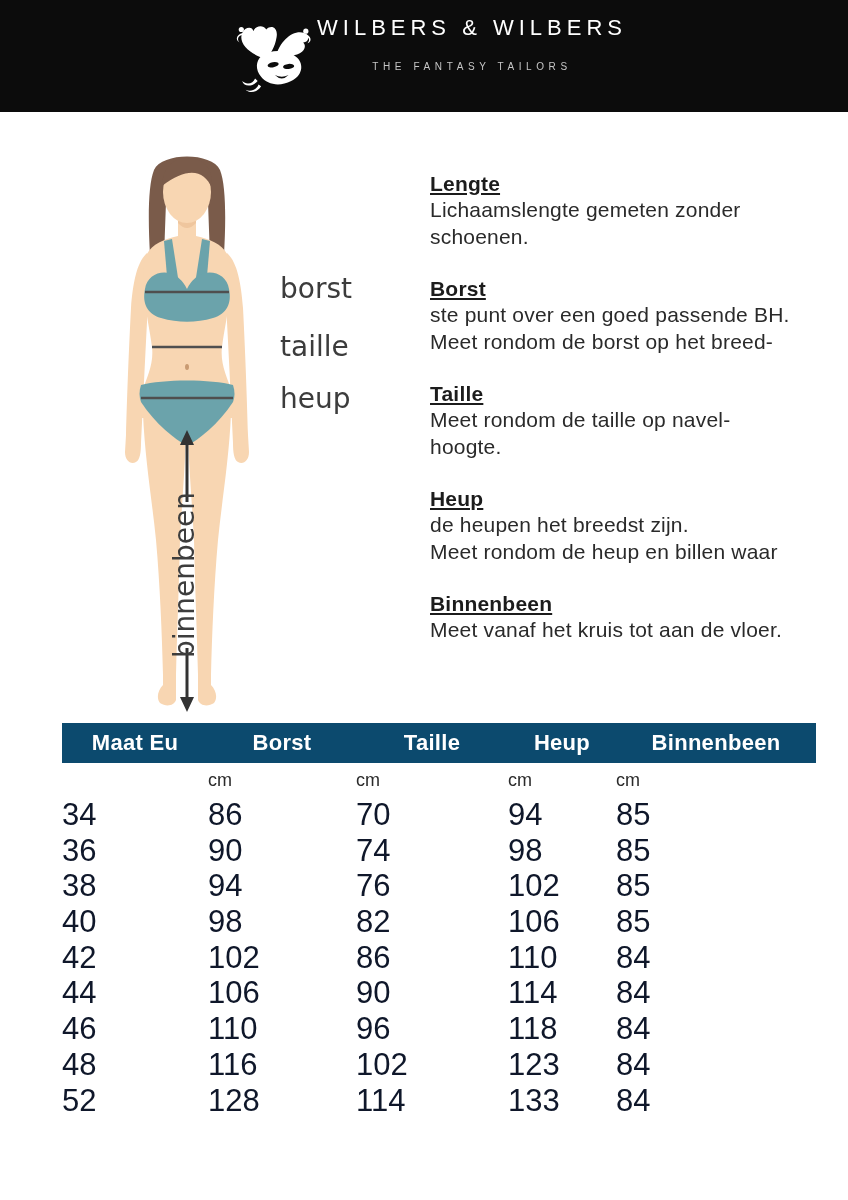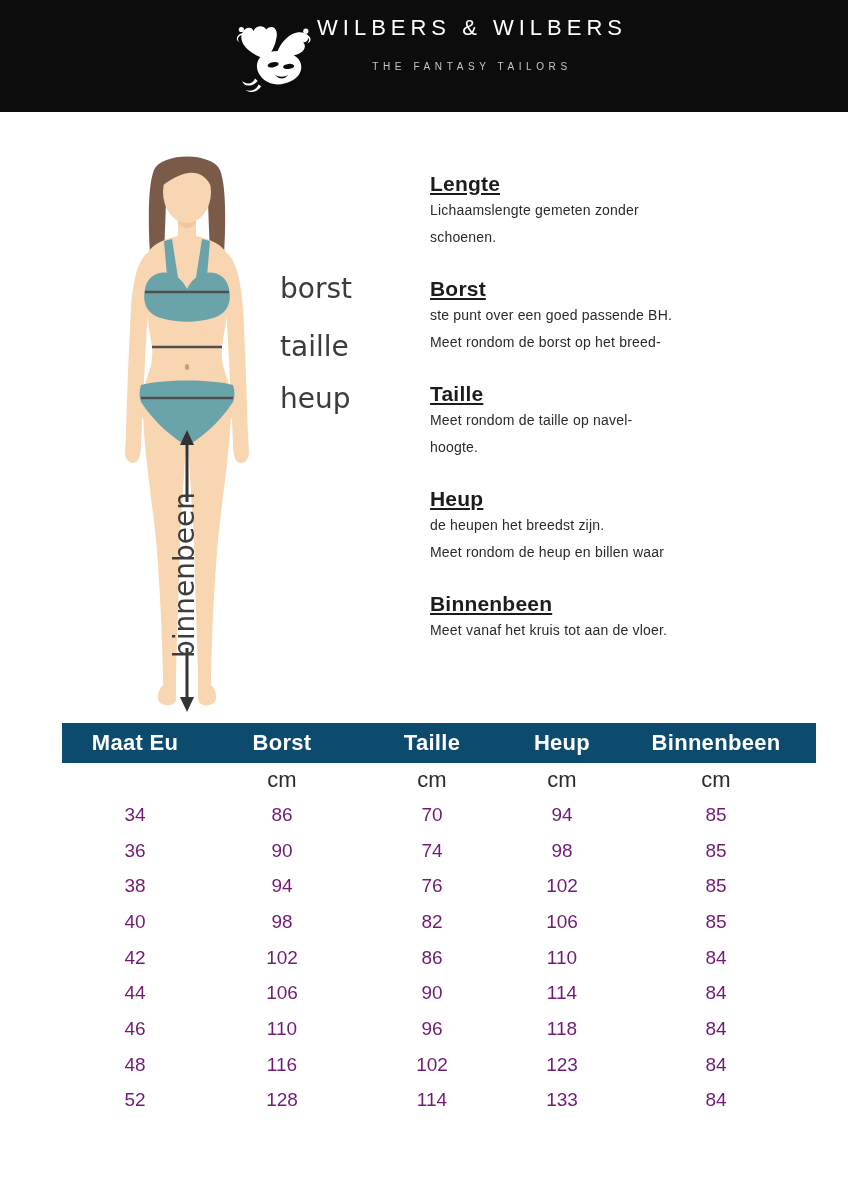--- a/index.html
+++ b/index.html
@@ -20,31 +20,31 @@
   .measure-label{position:absolute;left:280px;font-size:28px;color:#3c3c3c;
                  font-family:"DejaVu Sans",sans-serif;line-height:30px;}
   .lbl-borst{top:274px;}
   .lbl-taille{top:332px;}
   .lbl-heup{top:384px;}
 
   
   .instructions{position:absolute;left:430px;top:171px;width:404px;}
   .ins-block{margin-bottom:26px;}
   .ins-title{font-size:21px;font-weight:700;line-height:26px;color:#1c1c1c;letter-spacing:0.2px;text-decoration:underline;}
-  .ins-line{font-size:14px;line-height:26.5px;color:#2a2a2a;letter-spacing:0.2px;white-space:nowrap;}
+  .ins-line{font-size:21px;line-height:26.5px;color:#2a2a2a;letter-spacing:0.2px;white-space:nowrap;}
 
   
   .size-table{position:absolute;left:62px;top:723px;width:754px;}
   .grid5{display:grid;grid-template-columns:146px 148px 152px 108px 200px;}
   .thead{height:40px;align-items:center;}
   .th{text-align:center;color:#ffffff;font-weight:700;font-size:22px;letter-spacing:0.3px;}
   .units{height:34px;align-items:center;}
-  .unit-cell{text-align:center;font-size:22px;color:#2b2b2b;}
+  .unit-cell{text-align:left;font-size:18px;color:#2b2b2b;}
   .tr{height:35.7px;align-items:center;}
-  .td{text-align:center;font-size:19px;color:#701a75;}
+  .td{font-size:31px;color:#0f172a;}
 </style>
 </head>
 <body>
 
 <div class="page">
 
   <header class="topbar" style="background-color: rgb(12, 12, 12);">
     <div class="logo-group">
       <svg class="jester" viewBox="0 0 100 90" xmlns="http://www.w3.org/2000/svg">
         <g fill="#ffffff">

